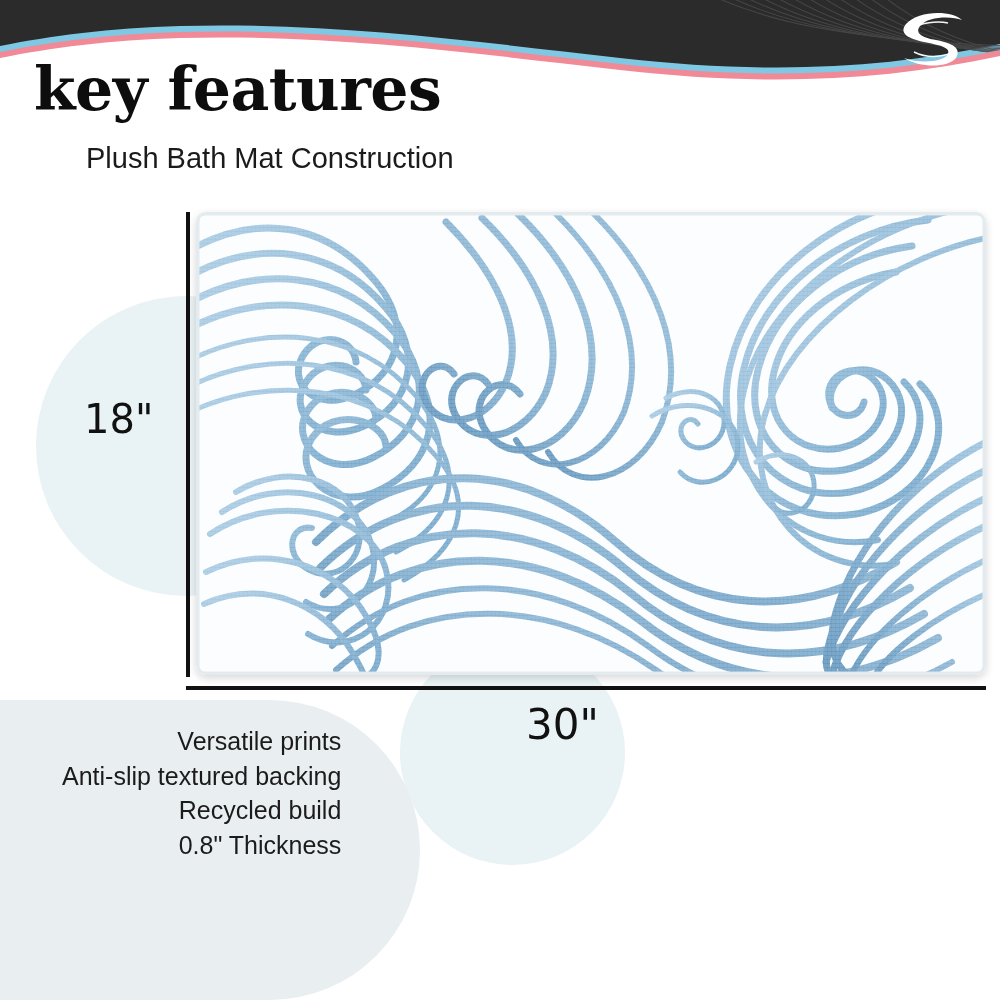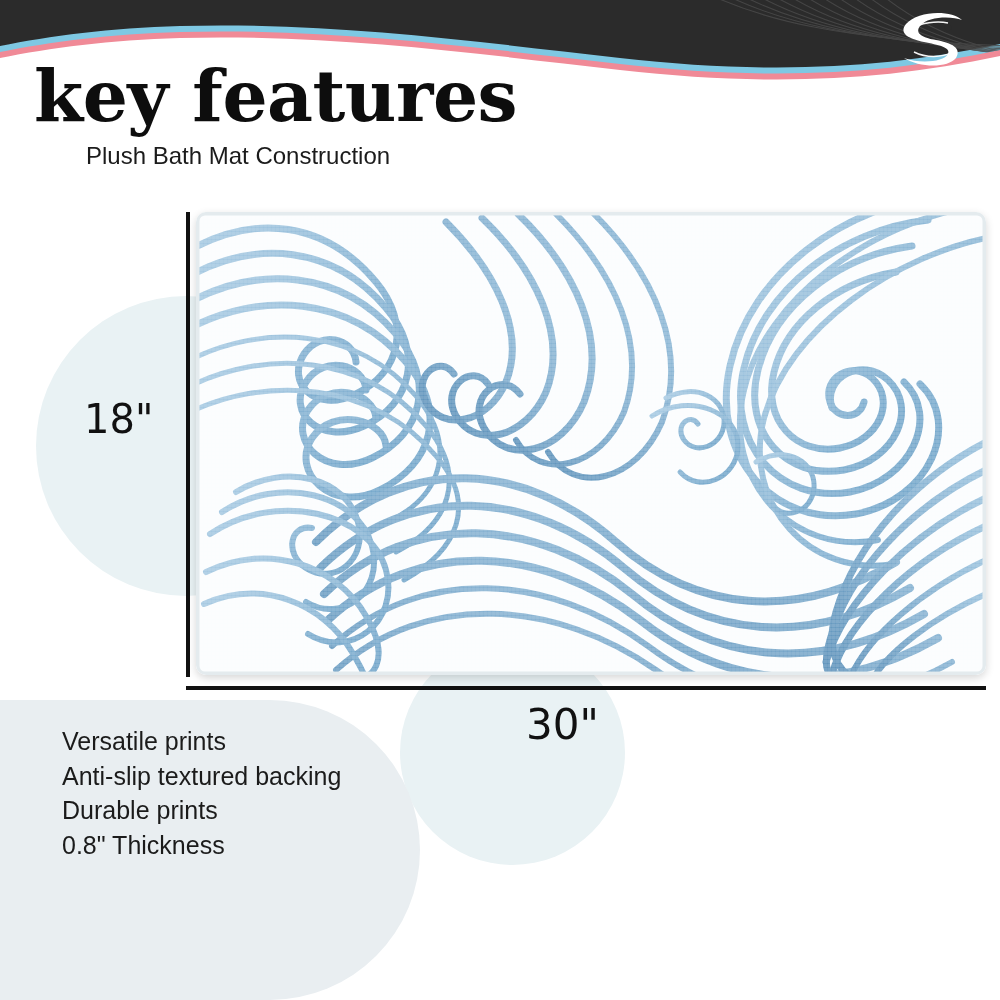--- a/index.html
+++ b/index.html
@@ -68,30 +68,30 @@
     z-index: 0;
   }
 
   
   .title {
     position: absolute;
     left: 34px;
     top: 54px;
     font-family: "DejaVu Serif", serif;
     font-weight: 700;
-    font-size: 71px;
+    font-size: 60px;
     letter-spacing: -0.5px;
     color: #0d0d0d;
     z-index: 5;
   }
   .subtitle {
     position: absolute;
     left: 86px;
     top: 142px;
-    font-size: 24px;
+    font-size: 29px;
     color: #1b1b1b;
     z-index: 5;
   }
 
   
   .product-wrap {
     position: absolute;
     left: 196px;
     top: 212px;
     width: 790px;
@@ -150,20 +150,21 @@
     left: 62px;
     top: 724px;
     z-index: 5;
   }
   .features li {
     list-style: none;
     font-size: 25px;
     line-height: 34.5px;
     color: #1b1b1b;
     white-space: nowrap;
+    text-align: right;
   }
   .features ul { margin: 0; padding: 0; }
 </style>
 </head>
 <body>
 
 <div class="circle-left"></div>
 <div class="circle-bottom"></div>
 <div class="blob-bottom"></div>
 
@@ -325,16 +326,16 @@
 
 <div class="dim-vert"></div>
 <div class="dim-horz"></div>
 <div class="dim-label-v">18"</div>
 <div class="dim-label-h">30"</div>
 
 <div class="features">
   <ul>
     <li>Versatile prints</li>
     <li>Anti-slip textured backing</li>
-    <li>Durable prints</li>
+    <li>Recycled build</li>
     <li>0.8" Thickness</li>
   </ul>
 </div>
 
 </body></html>

